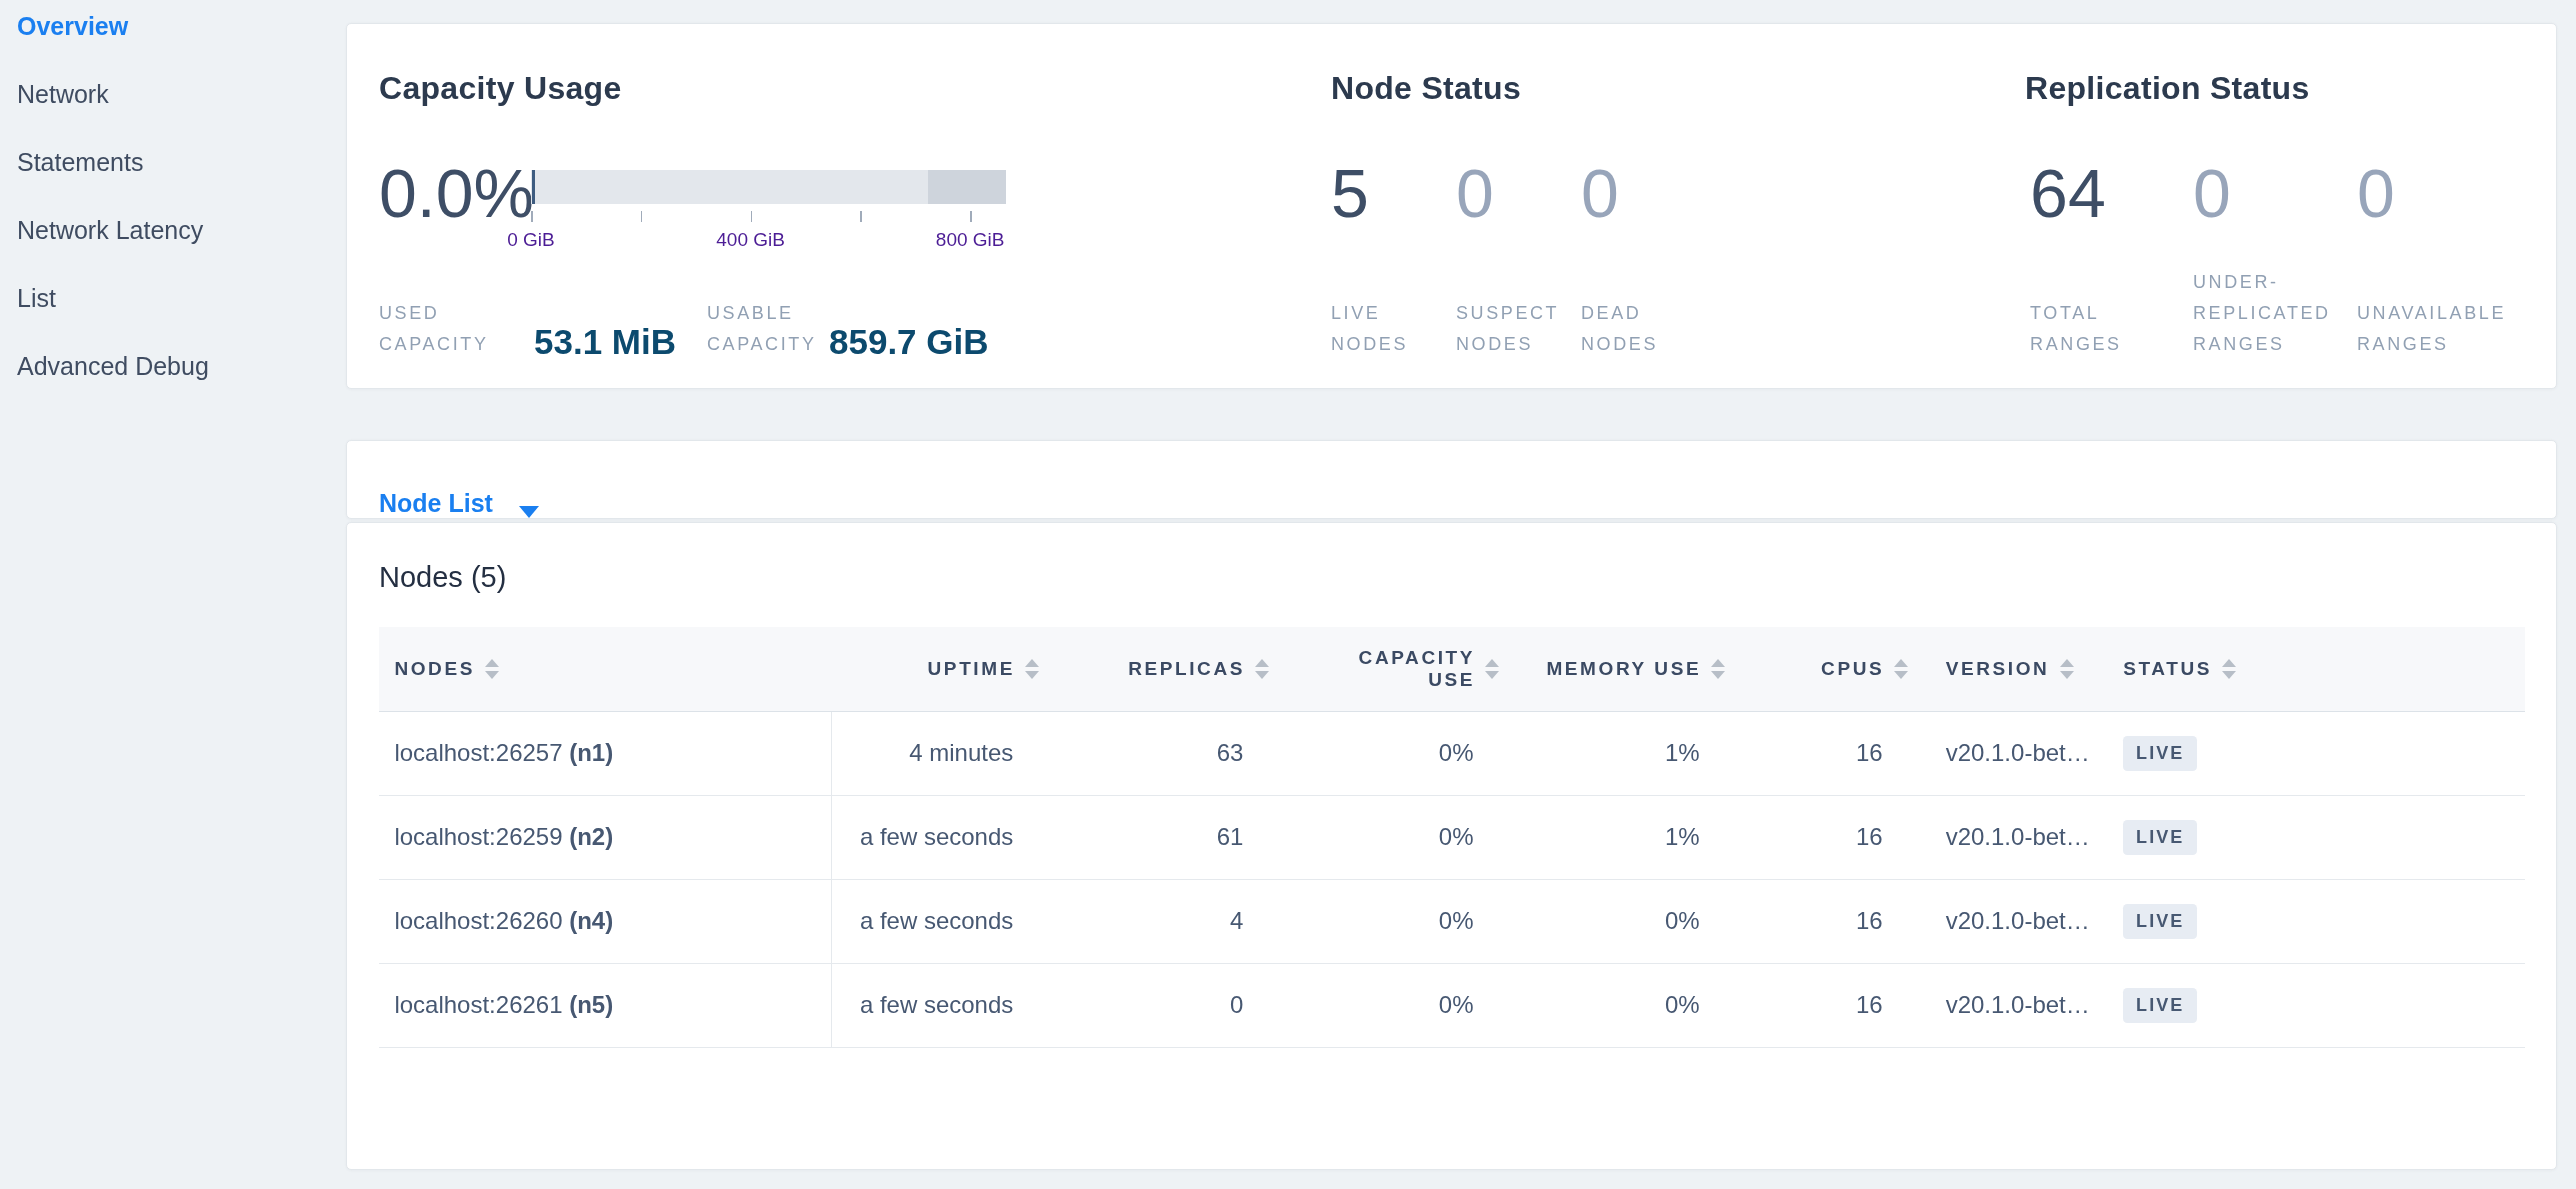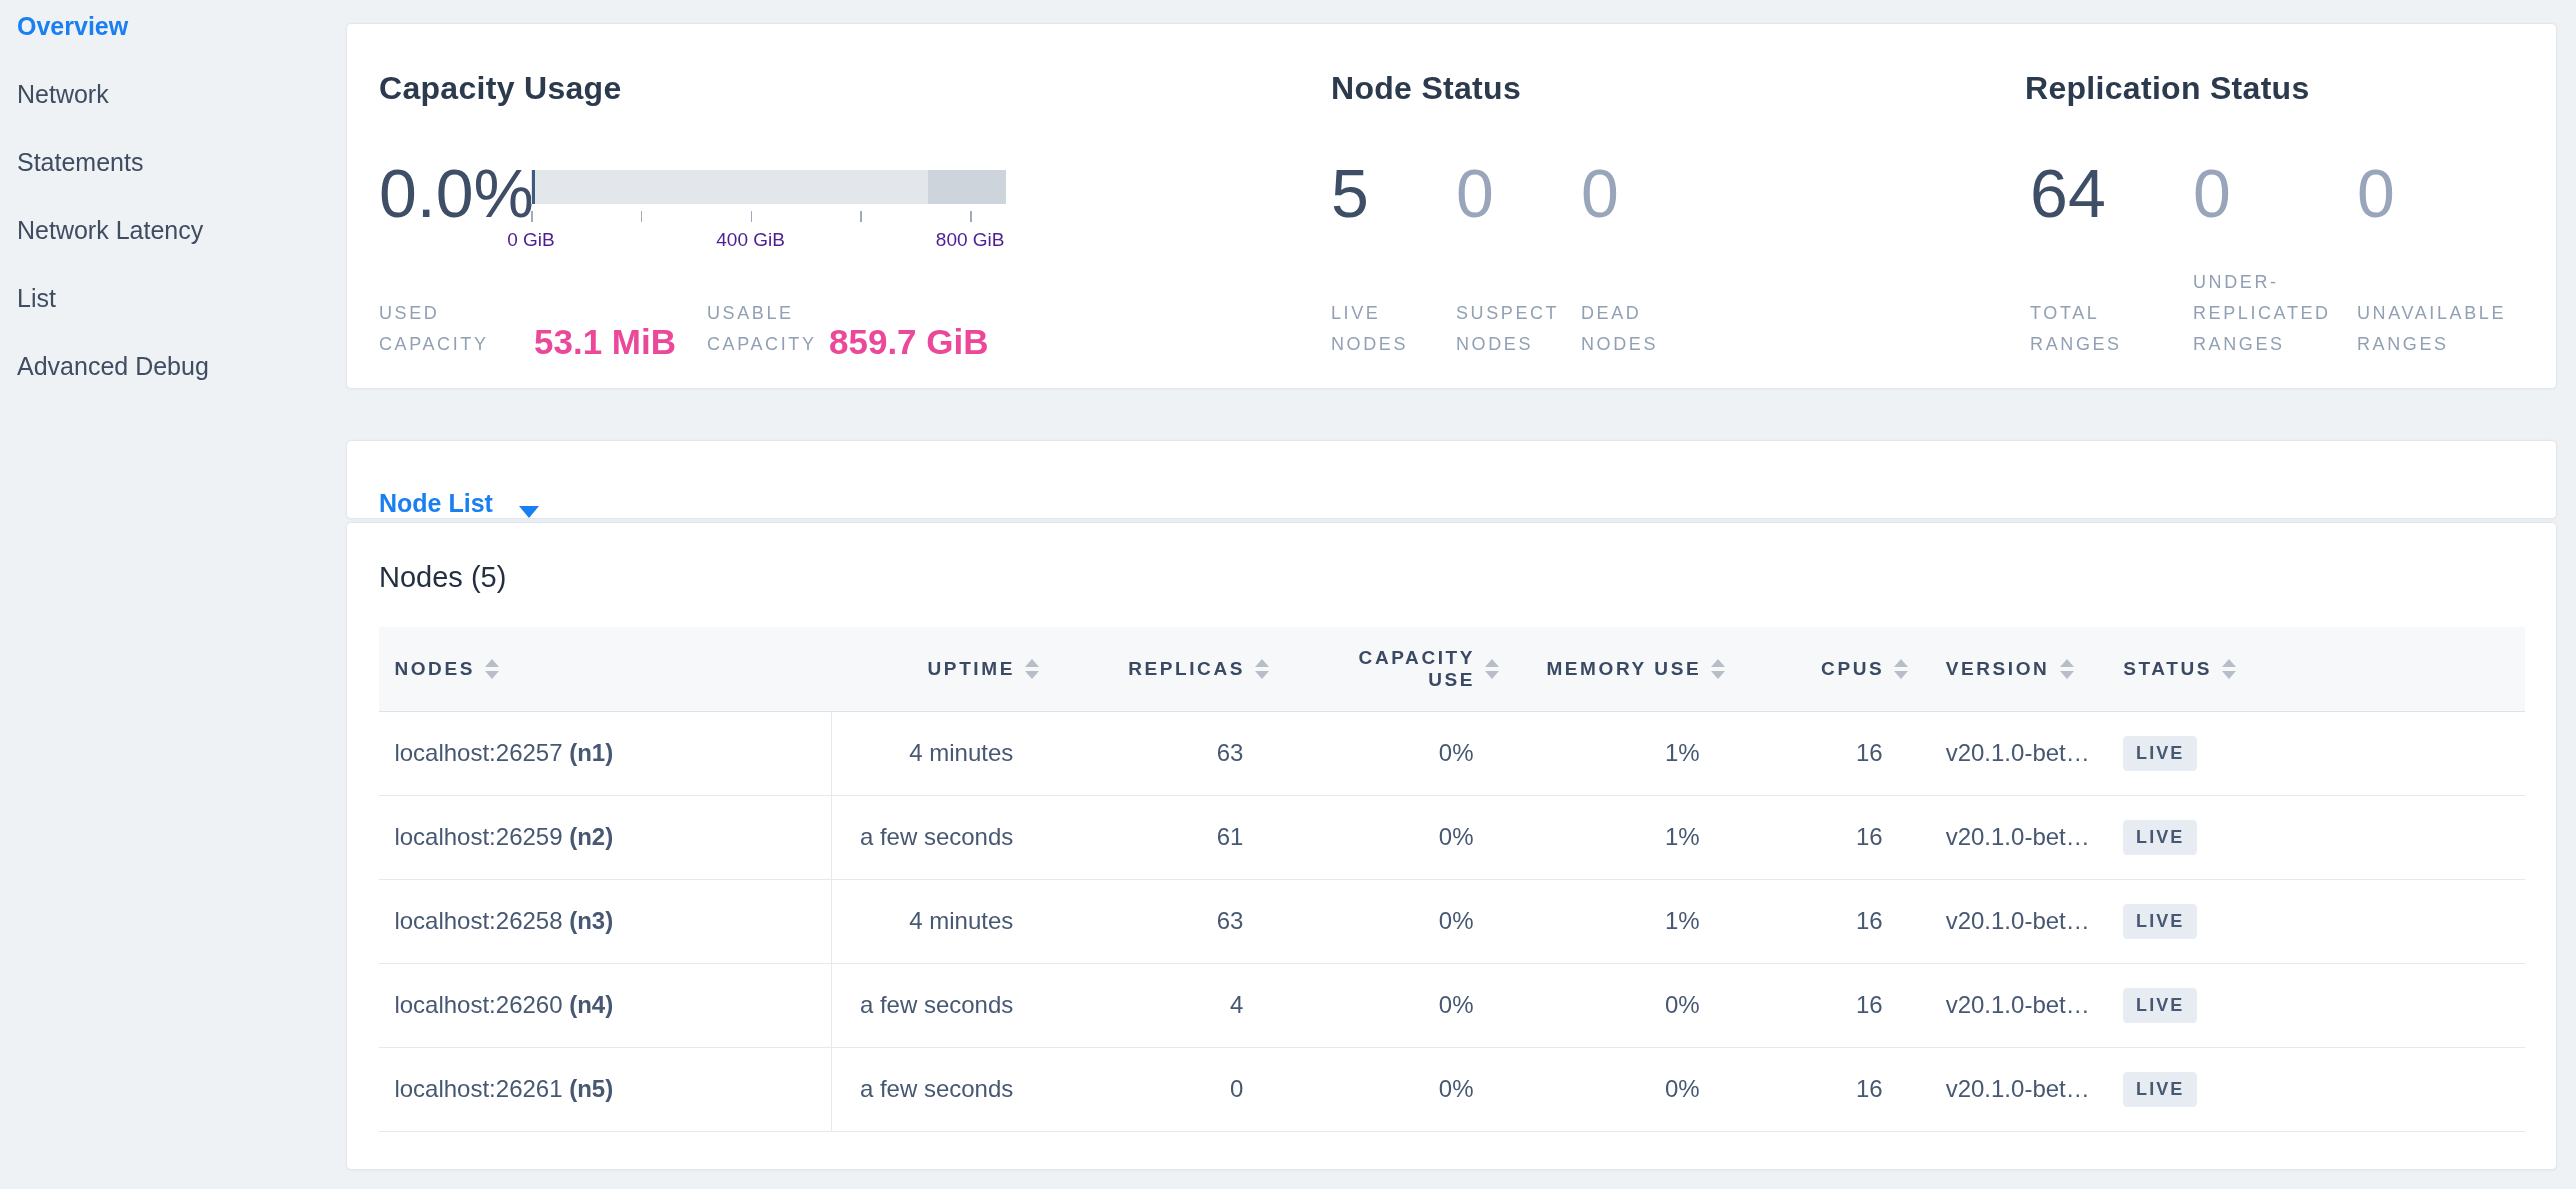--- a/index.html
+++ b/index.html
@@ -48,21 +48,21 @@
   .bar-extra { position:absolute; top:0; left:83.6%; width:16.4%; height:34px; background:#ced4dc; }
   .bar-used  { position:absolute; top:0; left:0.9px; width:3.4px; height:34px; background:#3e5c80; }
   .bar-tick  { position:absolute; top:41px; width:1.7px; height:11px; background:#a0abba; }
   .bar-tick-label { position:absolute; top:59px; font-size:19px; color:#4c1d95; transform:translateX(-50%); white-space:nowrap; }
 
   .cap-stats { position:absolute; left:0; top:268px; width:938px; height:70px; }
   .mini-label {
     position:absolute; bottom:1.7px; font-size:18px; letter-spacing:2.6px;
     color:#91a0b3; white-space:pre-line; line-height:31px; font-weight:400;
   }
-  .mini-value { position:absolute; bottom:0; font-size:35px; font-weight:700; color:#ec4899; white-space:nowrap; }
+  .mini-value { position:absolute; bottom:0; font-size:35px; font-weight:700; color:#0c4a6e; white-space:nowrap; }
 
   
   .stat-num { position:absolute; top:135px; }
   .stat-label-row { position:absolute; top:268px; height:70px; left:0; right:0; }
 
   
   .dropdown {
     position:absolute; left:32px; top:0; height:100%;
     display:flex; align-items:flex-end; cursor:pointer;
   }
@@ -310,46 +310,36 @@
           <td class="col-nodes"><span>localhost:26259</span> <span class="node-id">(n2)</span></td>
           <td class="cell-right">a few seconds</td>
           <td class="cell-right">61</td>
           <td class="cell-right">0%</td>
           <td class="cell-right">1%</td>
           <td class="cell-right">16</td>
           <td class="col-version">v20.1.0-bet…</td>
           <td class="col-status"><span class="badge">LIVE</span></td>
         </tr>
         <tr>
-          <td class="col-nodes"><span>localhost:26258</span> <span class="node-id">(n3)</span></td>
-          <td class="cell-right">4 minutes</td>
-          <td class="cell-right">63</td>
-          <td class="cell-right">0%</td>
-          <td class="cell-right">1%</td>
+          <td class="col-nodes"><span>localhost:26260</span> <span class="node-id">(n4)</span></td>
+          <td class="cell-right">a few seconds</td>
+          <td class="cell-right">4</td>
+          <td class="cell-right">0%</td>
+          <td class="cell-right">0%</td>
           <td class="cell-right">16</td>
           <td class="col-version">v20.1.0-bet…</td>
           <td class="col-status"><span class="badge">LIVE</span></td>
         </tr>
         <tr>
-          <td class="col-nodes"><span>localhost:26260</span> <span class="node-id">(n4)</span></td>
+          <td class="col-nodes"><span>localhost:26261</span> <span class="node-id">(n5)</span></td>
           <td class="cell-right">a few seconds</td>
-          <td class="cell-right">4</td>
+          <td class="cell-right">0</td>
           <td class="cell-right">0%</td>
           <td class="cell-right">0%</td>
           <td class="cell-right">16</td>
           <td class="col-version">v20.1.0-bet…</td>
           <td class="col-status"><span class="badge">LIVE</span></td>
         </tr>
-        <tr>
-          <td class="col-nodes"><span>localhost:26261</span> <span class="node-id">(n5)</span></td>
-          <td class="cell-right">a few seconds</td>
-          <td class="cell-right">0</td>
-          <td class="cell-right">0%</td>
-          <td class="cell-right">0%</td>
-          <td class="cell-right">16</td>
-          <td class="col-version">v20.1.0-bet…</td>
-          <td class="col-status"><span class="badge">LIVE</span></td>
-        </tr>
       </tbody>
     </table>
   </div>
 </section>
 
 
 </body></html>

